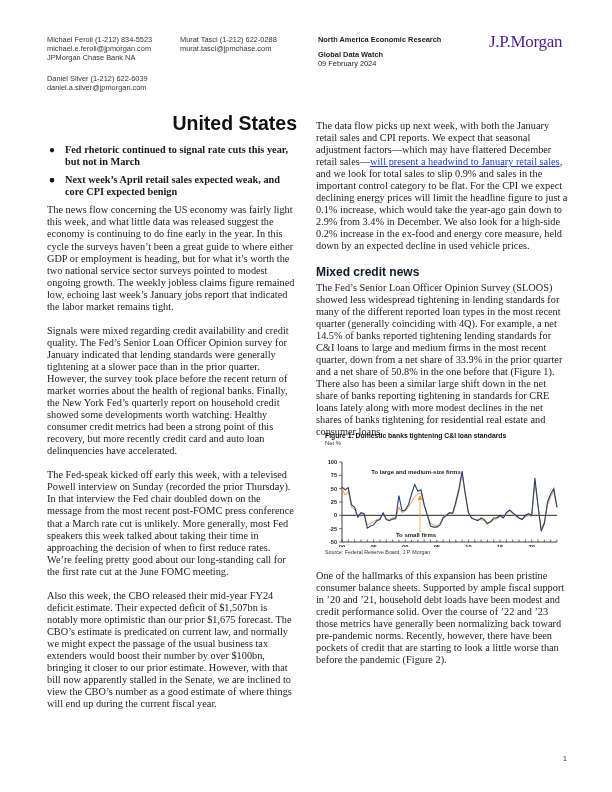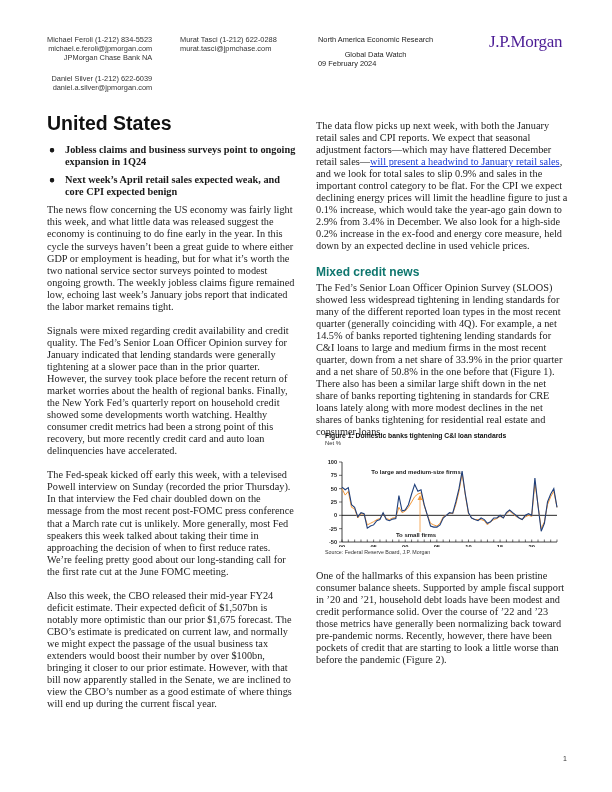--- a/index.html
+++ b/index.html
@@ -1,61 +1,61 @@
 <!DOCTYPE html>
 <html><head>
 <meta charset="utf-8">
 <style>
   * { margin:0; padding:0; box-sizing:border-box; }
   html, body { width:612px; height:792px; background:#ffffff; overflow:hidden; }
   body { position:relative; font-family:"Liberation Serif", serif; color:#1a1a1a; }
   .abs { position:absolute; }
   .contact { font-family:"Liberation Sans", sans-serif; font-size:7.4px; line-height:9.2px; color:#333; }
   .hdr-right { font-family:"Liberation Sans", sans-serif; font-size:7.4px; line-height:9.2px; color:#222; }
-  .hdr-right .b { font-weight:normal;text-align:center; }
+  .hdr-right .b { font-weight:bold; }
   .logo { font-family:"Liberation Serif", serif; font-size:17px; color:#4c1d95; letter-spacing:-0.3px; }
-  h1.title { font-family:"Liberation Sans", sans-serif; font-weight:bold; font-size:19.5px; color:#111; }
+  h1.title { font-family:"Liberation Sans", sans-serif; font-weight:bold; font-size:19.5px; color:#111;text-align:right; }
   ul.bullets { list-style:none; }
   ul.bullets li { position:relative; padding-left:18px; font-weight:bold; font-size:10.3px; line-height:12.3px; margin-bottom:5.2px; color:#1a1a1a; }
   ul.bullets li .dot { position:absolute; left:2px; top:0; font-size:10px; }
   p.body { font-size:10.3px; line-height:12.05px; color:#222; text-align:left; margin-bottom:12px; }
-  h2.section { font-family:"Liberation Sans", sans-serif; font-weight:bold; font-size:12px; color:#0f766e; margin-bottom:3px; }
+  h2.section { font-family:"Liberation Sans", sans-serif; font-weight:bold; font-size:12px; color:#0f172a; margin-bottom:3px; }
   a.link { color:#1a3bd6; text-decoration:underline;text-align:right; }
   .fig-title { font-family:"Liberation Sans", sans-serif; font-weight:bold; font-size:6.8px; color:#111; }
   .fig-unit { font-family:"Liberation Sans", sans-serif; font-size:5.8px; color:#333; }
   .fig-src { font-family:"Liberation Sans", sans-serif; font-size:5.3px; color:#333; }
   .page-num { font-family:"Liberation Sans", sans-serif; font-size:7px; color:#333; }
   svg text { font-family:"Liberation Sans", sans-serif; }
 </style>
 </head>
 <body>
 
-<div class="abs contact" style="left:47px; top:35px;text-align:right;">
+<div class="abs contact" style="left:47px; top:35px;">
   <div>Michael Feroli  (1-212) 834-5523</div>
   <div>michael.e.feroli@jpmorgan.com</div>
   <div>JPMorgan Chase Bank NA</div>
   <div style="margin-top:11px">Daniel Silver  (1-212) 622-6039</div>
   <div>daniel.a.silver@jpmorgan.com</div>
 </div>
 <div class="abs contact" style="left:180px; top:35px;">
   <div>Murat Tasci  (1-212) 622-0288</div>
   <div>murat.tasci@jpmchase.com</div>
 </div>
 <div class="abs hdr-right" style="left:318px; top:35px;">
   <div class="b">North America Economic Research</div>
   <div class="b" style="margin-top:6px">Global Data Watch</div>
   <div>09 February 2024</div>
 </div>
 <div class="abs logo" style="left:489px; top:32px;">J.P.Morgan</div>
 
 <div class="abs" style="left:47px; top:112px; width:250px;">
   <h1 class="title">United States</h1>
   <ul class="bullets" style="margin-top:9px">
+    <li><span class="dot">●</span><span>Fed rhetoric continued to signal rate cuts this year, but not in March</span></li>
     <li><span class="dot">●</span></li>
-    <li><span class="dot">●</span><span>Jobless claims and business surveys point to ongoing expansion in 1Q24</span></li>
     <li><span class="dot">●</span></li>
     <li><span class="dot">●</span><span>Next week’s April retail sales expected weak, and core CPI expected benign</span></li>
   </ul>
   <div style="margin-top:6px">
     <p class="body">The news flow concerning the US economy was fairly light this week, and what little data was released suggest the economy is continuing to do fine early in the year. In this cycle the surveys haven’t been a great guide to where either GDP or employment is heading, but for what it’s worth the two national service sector surveys pointed to modest ongoing growth. The weekly jobless claims figure remained low, echoing last week’s January jobs report that indicated the labor market remains tight.</p>
     <p class="body">Signals were mixed regarding credit availability and credit quality. The Fed’s Senior Loan Officer Opinion survey for January indicated that lending standards were generally tightening at a slower pace than in the prior quarter. However, the survey took place before the recent return of market worries about the health of regional banks. Finally, the New York Fed’s quarterly report on household credit showed some developments worth watching. Healthy consumer credit metrics had been a strong point of this recovery, but more recently credit card and auto loan delinquencies have accelerated.</p>
     <p class="body">The Fed-speak kicked off early this week, with a televised Powell interview on Sunday (recorded the prior Thursday). In that interview the Fed chair doubled down on the message from the most recent post-FOMC press conference that a March rate cut is unlikely. More generally, most Fed speakers this week talked about taking their time in approaching the decision of when to first reduce rates. We’re feeling pretty good about our long-standing call for the first rate cut at the June FOMC meeting.</p>
     <p class="body">Also this week, the CBO released their mid-year FY24 deficit estimate. Their expected deficit of $1,507bn is notably more optimistic than our prior $1,675 forecast. The CBO’s estimate is predicated on current law, and normally we might expect the passage of the usual business tax extenders would boost their number by over $100bn, bringing it closer to our prior estimate. However, with that bill now apparently stalled in the Senate, we are inclined to view the CBO’s number as a good estimate of where things will end up during the current fiscal year.</p>
   </div>
 </div>

